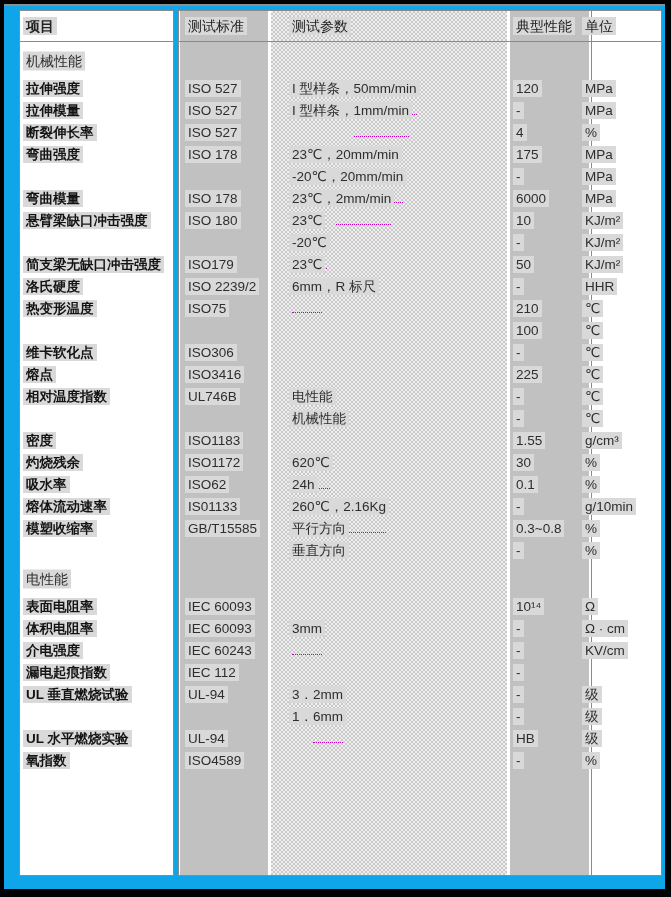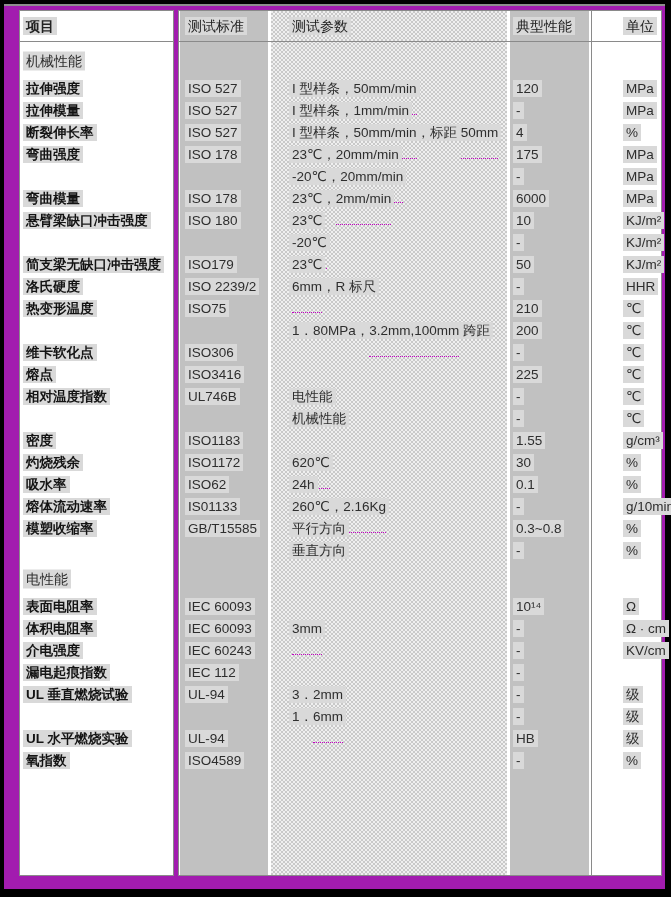--- a/index.html
+++ b/index.html
@@ -6,21 +6,21 @@
   * { margin:0; padding:0; box-sizing:border-box; }
   html,body { width:671px; height:897px; }
   body {
     position:relative;
     background:#000;
     font-family:"Liberation Sans","DejaVu Sans",sans-serif;
     overflow:hidden;
   }
   .page {
     position:absolute; left:4px; top:4px; right:6px; bottom:8px;
-    background:#a21caf;
+    background:#0ea5e9;
     border-top:2px solid #8e8e8e;
   }
   
   .left-box {
     position:absolute; left:15px; top:4px; width:155px; height:866px;
     background:#fff; border:1px solid #8a8a8a;
   }
   .right-box {
     position:absolute; left:174px; top:4px; width:484px; height:866px;
     background:#fff; border:1px solid #8a8a8a;
@@ -54,21 +54,21 @@
   }
   .cell {
     position:absolute; top:50%; transform:translateY(-50%);
     white-space:nowrap; font-size:13.5px; color:#2e2e2e; line-height:16px;
   }
   .hl { background:#d9d9d9; padding:1px 3px; }
   .c-item { left:19px;  font-weight:bold; color:#141414; font-size:13.5px; }
   .c-std  { left:181px; }
   .c-param{ left:285px; }
   .c-val  { left:509px; }
-  .c-unit { left:619px; }
+  .c-unit { left:578px; }
   .hd { font-size:14px; color:#222; }
   .u  { border-bottom:1px dotted #c400c4; padding-bottom:18px; }
 </style>
 </head>
 <body>
 
 <div class="page">
 
   <div class="left-box"></div>
 
@@ -103,21 +103,20 @@
       <div class="row">
         <span class="cell c-item"><span class="hl">拉伸模量</span></span>
         <span class="cell c-std"><span class="hl">ISO 527</span></span>
         <span class="cell c-param"><span class="hl"><span>I 型样条，</span><span class="u">1mm/min</span></span></span>
         <span class="cell c-val"><span class="hl">-</span></span>
         <span class="cell c-unit"><span class="hl">MPa</span></span>
       </div>
       <div class="row">
         <span class="cell c-item"><span class="hl">断裂伸长率</span></span>
         <span class="cell c-std"><span class="hl">ISO 527</span></span>
-        <span class="cell c-param"><span class="hl"><span>I 型样条，</span><span class="u">50mm/min</span><span>，标距 </span><span class="u">50mm</span></span></span>
         <span class="cell c-val"><span class="hl">4</span></span>
         <span class="cell c-unit"><span class="hl">%</span></span>
       </div>
       <div class="row">
         <span class="cell c-item"><span class="hl">弯曲强度</span></span>
         <span class="cell c-std"><span class="hl">ISO 178</span></span>
         <span class="cell c-param"><span class="hl"><span class="u">23℃</span><span>，</span><span class="u">20mm/min</span></span></span>
         <span class="cell c-val"><span class="hl">175</span></span>
         <span class="cell c-unit"><span class="hl">MPa</span></span>
       </div>
@@ -159,22 +158,21 @@
         <span class="cell c-val"><span class="hl">-</span></span>
         <span class="cell c-unit"><span class="hl">HHR</span></span>
       </div>
       <div class="row">
         <span class="cell c-item"><span class="hl">热变形温度</span></span>
         <span class="cell c-std"><span class="hl">ISO75</span></span>
         <span class="cell c-val"><span class="hl">210</span></span>
         <span class="cell c-unit"><span class="hl">℃</span></span>
       </div>
       <div class="row">
-        <span class="cell c-param"><span class="hl"><span>1．80MPa，</span><span class="u">3.2mm,100mm</span><span> 跨距</span></span></span>
-        <span class="cell c-val"><span class="hl">200</span></span>
+        <span class="cell c-val"><span class="hl">100</span></span>
         <span class="cell c-unit"><span class="hl">℃</span></span>
       </div>
       <div class="row">
         <span class="cell c-item"><span class="hl">维卡软化点</span></span>
         <span class="cell c-std"><span class="hl">ISO306</span></span>
         <span class="cell c-val"><span class="hl">-</span></span>
         <span class="cell c-unit"><span class="hl">℃</span></span>
       </div>
       <div class="row">
         <span class="cell c-item"><span class="hl">熔点</span></span>

